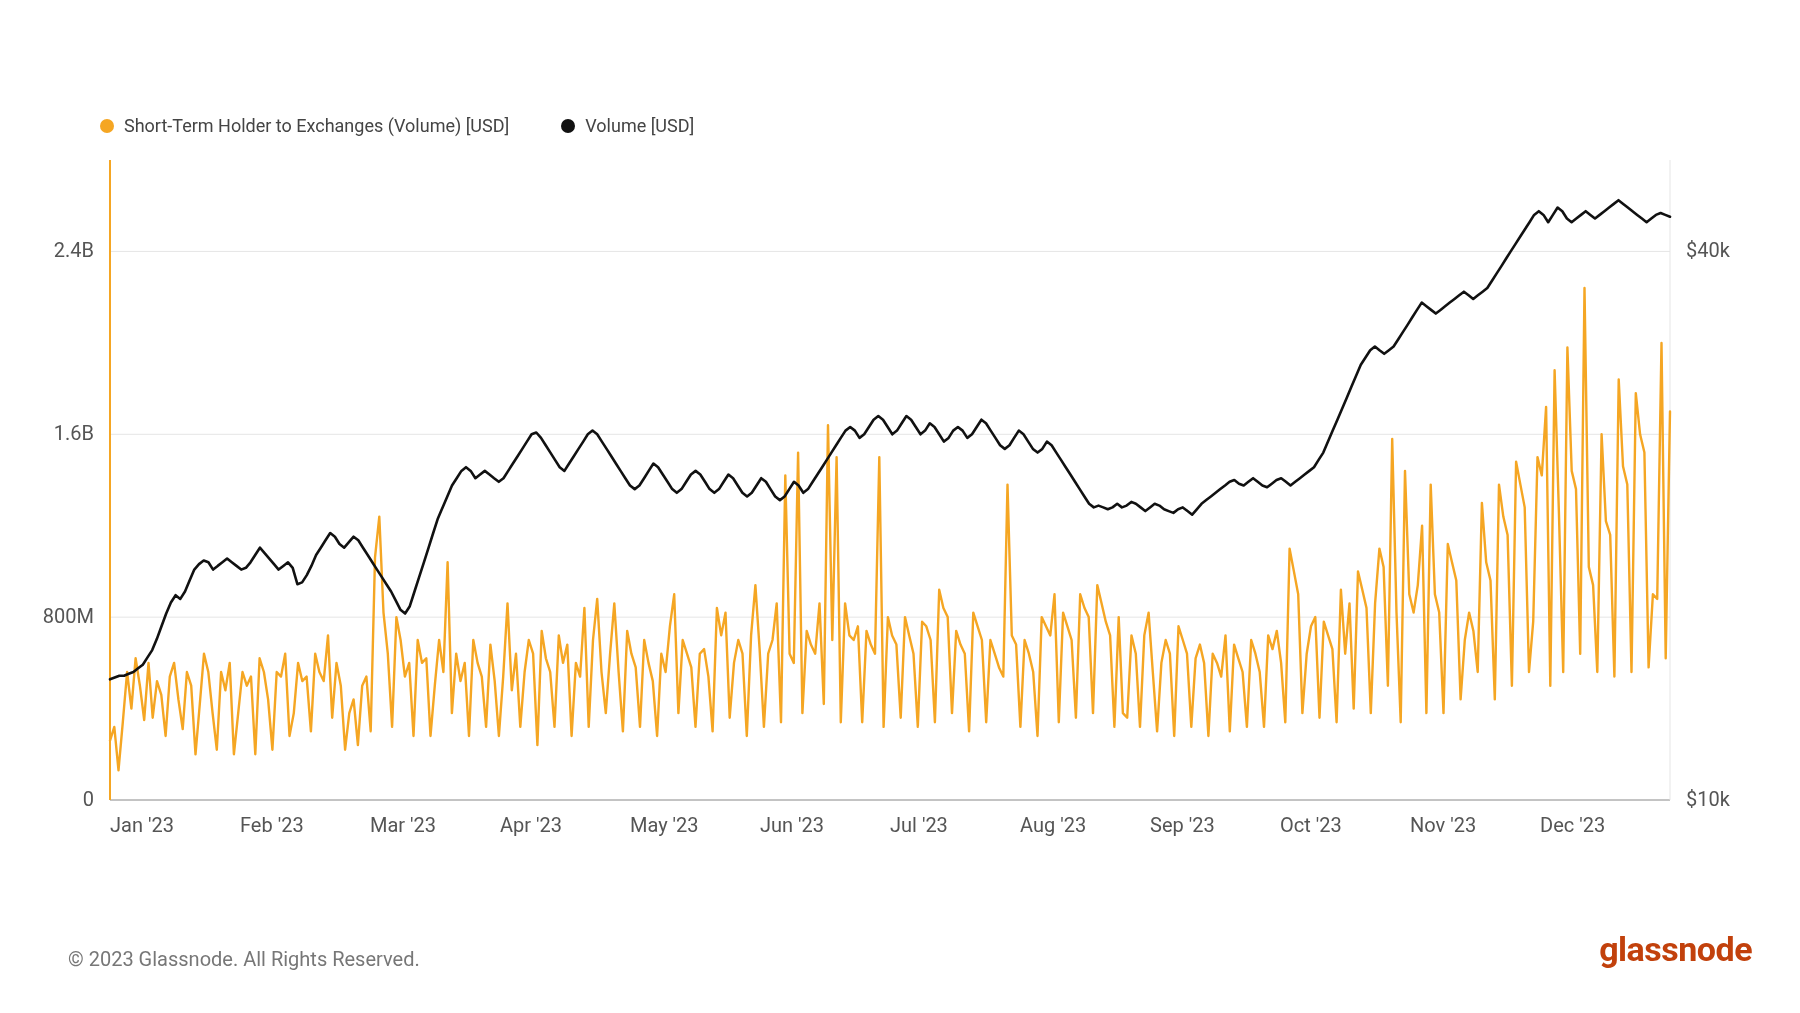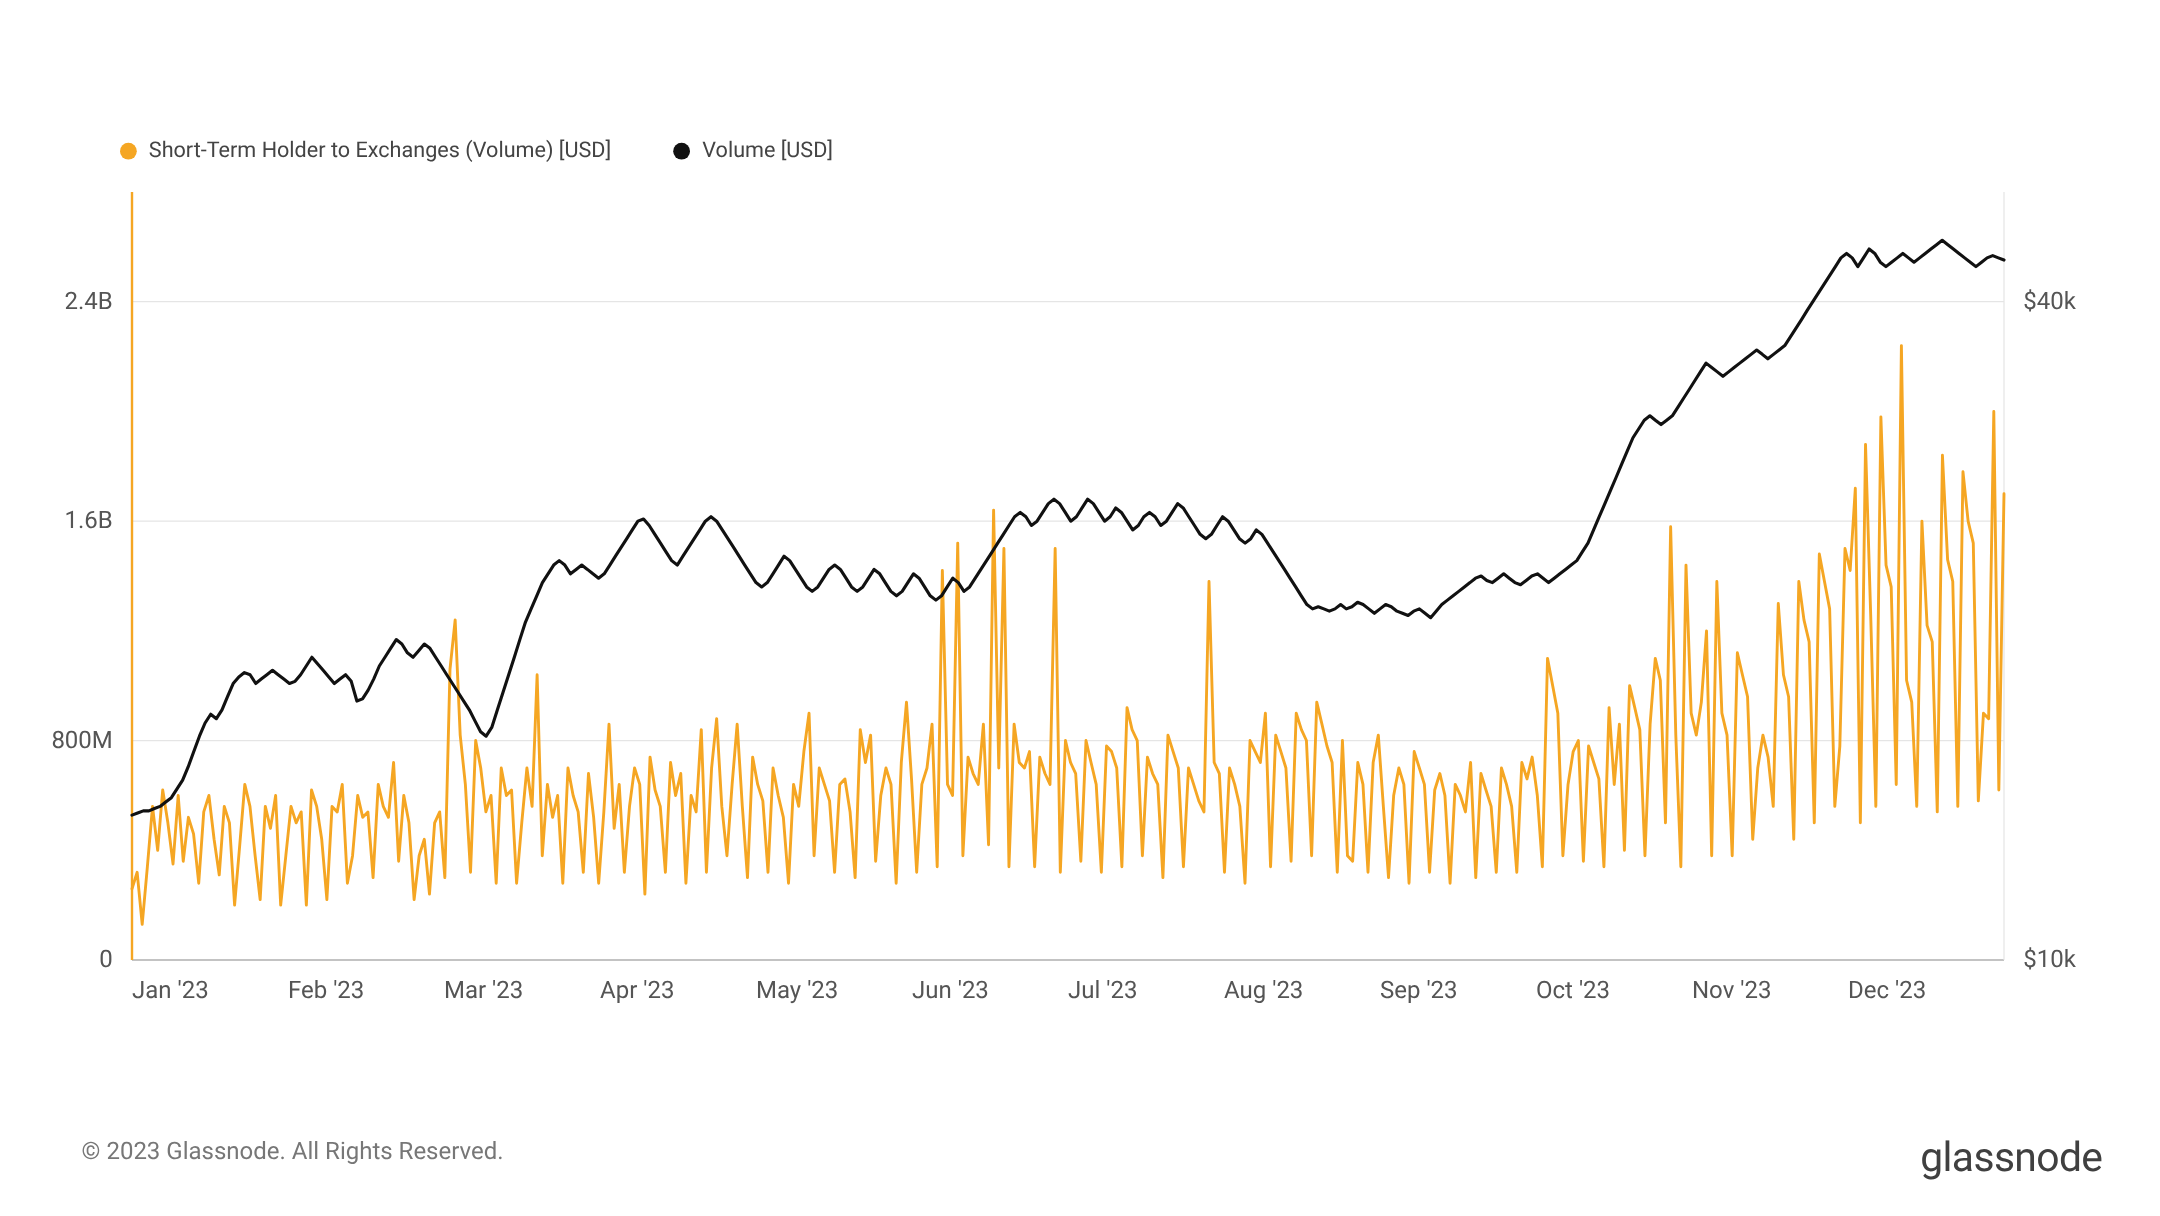--- a/index.html
+++ b/index.html
@@ -92,25 +92,25 @@
     position: absolute;
     left: 40px;
     bottom: 42px;
     font-size: 20px;
     color: #777;
     margin-left: 28px;
   }
   .footer-right {
     position: absolute;
     right: 48px;
-    bottom: 28px;
+    bottom: 44px;
     font-size: 34px;
-    font-weight: 400;
+    font-weight: 700;
     letter-spacing: -0.5px;
-    color: #404040;
+    color: #c2410c;
   }
 </style>
 </head>
 <body>
 
 <div class="container">
 
   <div class="legend">
     <div class="legend-item">
       <span class="dot" id="dot-volume" style="background: rgb(245, 166, 35);"></span>

